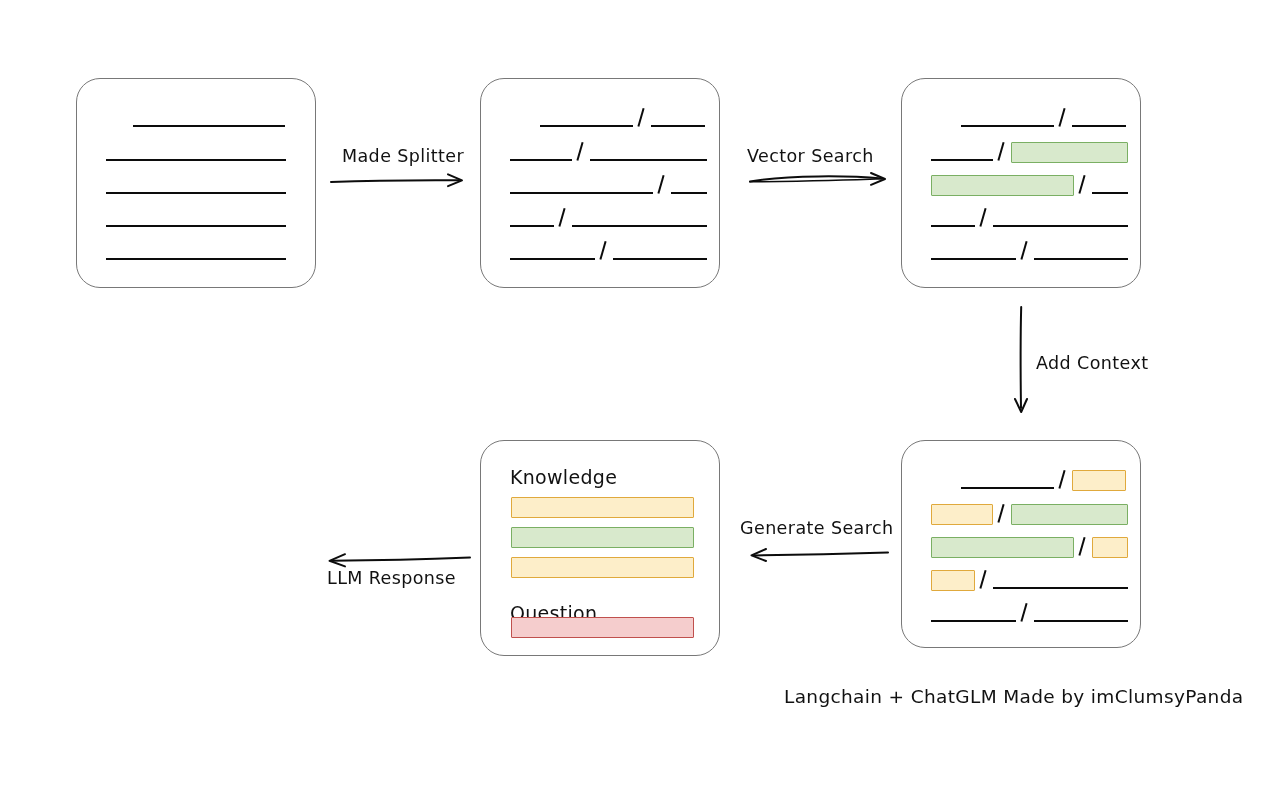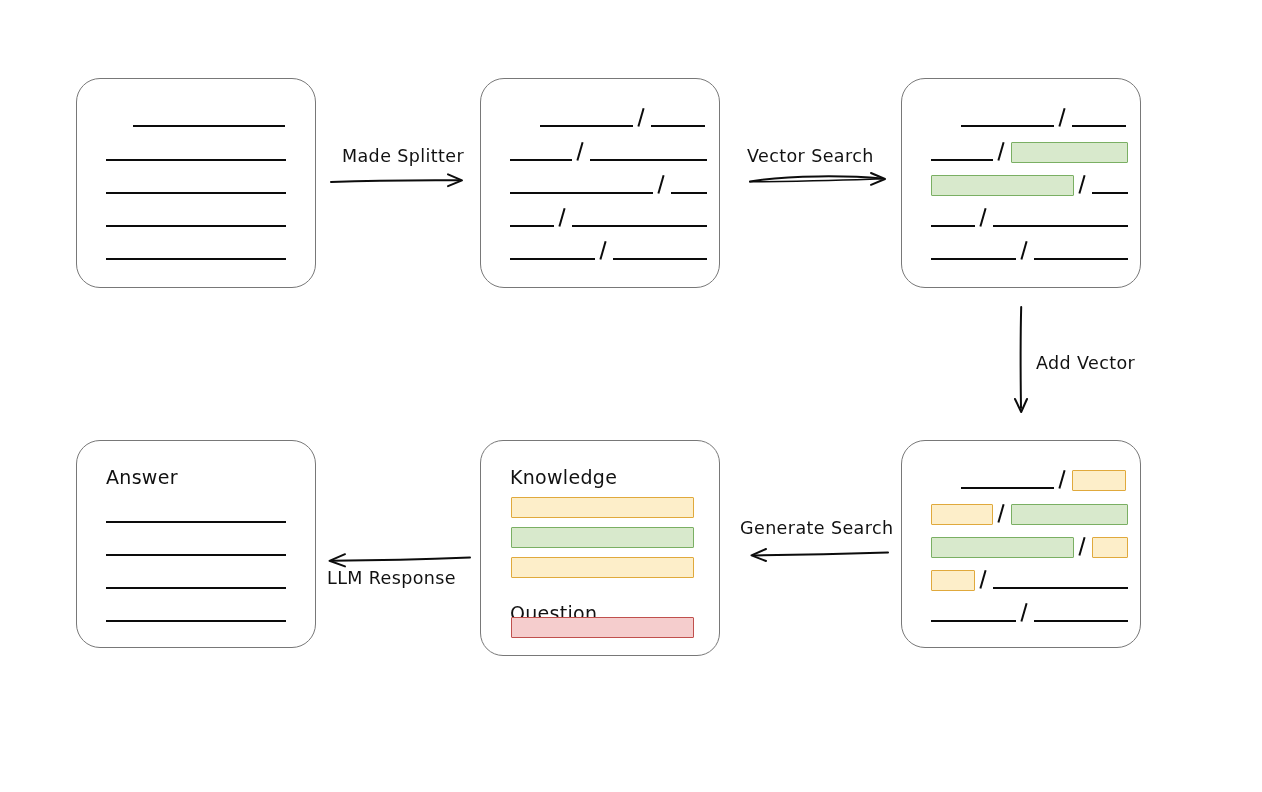--- a/index.html
+++ b/index.html
@@ -217,21 +217,21 @@
         <span class="seg plain" style="width:135px;"></span>
       </div>
       <div class="row" style="left:29px; top:161px;">
         <span class="seg plain" style="width:85px;"></span>
         <span class="slash"></span>
         <span class="seg plain" style="width:94px;"></span>
       </div>
     </div>
   </div>
 
-  <div class="arrow-label" style="left:1036px; top:353px;">Add Vector</div>
+  <div class="arrow-label" style="left:1036px; top:353px;">Add Context</div>
   <svg class="arrow-svg" style="left:1012px; top:305px;" width="18" height="114" viewBox="0 0 18 114">
     <path d="M9.2,2 C8.2,40 8.6,75 9.0,103" fill="none" stroke="#0c0c0c" stroke-width="2" stroke-linecap="round"></path>
     <path d="M3.0,94 L9.2,107 L15.0,94" fill="none" stroke="#0c0c0c" stroke-width="2" stroke-linecap="round" stroke-linejoin="round"></path>
   </svg>
 
   <div class="card" style="left:901px; top:440px; width:240px; height:208px;">
     <div class="doc-rows">
       <div class="row" style="left:59px; top:28px;">
         <span class="seg plain" style="width:93px;"></span>
         <span class="slash"></span>
@@ -259,50 +259,34 @@
       </div>
     </div>
   </div>
 
   <div class="arrow-label" style="left:740px; top:518px;">Generate Search</div>
   <svg class="arrow-svg" style="left:740px; top:544px;" width="150" height="18" viewBox="0 0 150 18">
     <path d="M148,8.4 C110,9.6 50,11.0 14,11.4" fill="none" stroke="#0c0c0c" stroke-width="2" stroke-linecap="round"></path>
     <path d="M26,5.0 L11.5,11.4 L26,17.0" fill="none" stroke="#0c0c0c" stroke-width="2" stroke-linecap="round" stroke-linejoin="round"></path>
   </svg>
 
-  <div class="card" style="left:480px; top:440px; width:240px; height:216px;border-radius:23px;">
+  <div class="card" style="left:480px; top:440px; width:240px; height:216px;">
     <div class="card-title" style="left:29px; top:25px;">Knowledge</div>
 
     <span class="seg fill yellow" style="position:absolute; left:30px; top:56px; width:183px;"></span>
     <span class="seg fill green" style="position:absolute; left:30px; top:86px; width:183px;"></span>
     <span class="seg fill yellow" style="position:absolute; left:30px; top:116px; width:183px;"></span>
 
     <div class="card-title" style="left:29px; top:161px;">Question</div>
 
     <span class="seg fill red" style="position:absolute; left:30px; top:176px; width:183px;"></span>
   </div>
 
   <div class="arrow-label" style="left:327px; top:524px;margin-top:44px;">LLM Response</div>
   <svg class="arrow-svg" style="left:320px; top:549px;" width="152" height="18" viewBox="0 0 152 18">
     <path d="M150,8.6 C110,10.2 48,11.6 12,11.8" fill="none" stroke="#0c0c0c" stroke-width="2" stroke-linecap="round"></path>
     <path d="M25,5.2 L9.5,11.8 L25,17.4" fill="none" stroke="#0c0c0c" stroke-width="2" stroke-linecap="round" stroke-linejoin="round"></path>
   </svg>
 
-  <div class="card" style="left:76px; top:440px; width:240px; height:208px;">
-    <div class="card-title" style="left:29px; top:25px;">Answer</div>
-    <div class="doc-rows">
-      <div class="row" style="left:29px; top:62px;">
-        <span class="seg plain" style="width:180px;"></span>
-      </div>
-      <div class="row" style="left:29px; top:95px;">
-        <span class="seg plain" style="width:180px;"></span>
-      </div>
-      <div class="row" style="left:29px; top:128px;">
-        <span class="seg plain" style="width:180px;"></span>
-      </div>
-      <div class="row" style="left:29px; top:161px;">
-        <span class="seg plain" style="width:180px;"></span>
-      </div>
-    </div>
-  </div>
-
+
+  <div class="footer-caption" style="left:784px; top:686px;">Langchain + ChatGLM Made by imClumsyPanda</div>
 
 </div>
 
 </body></html>

